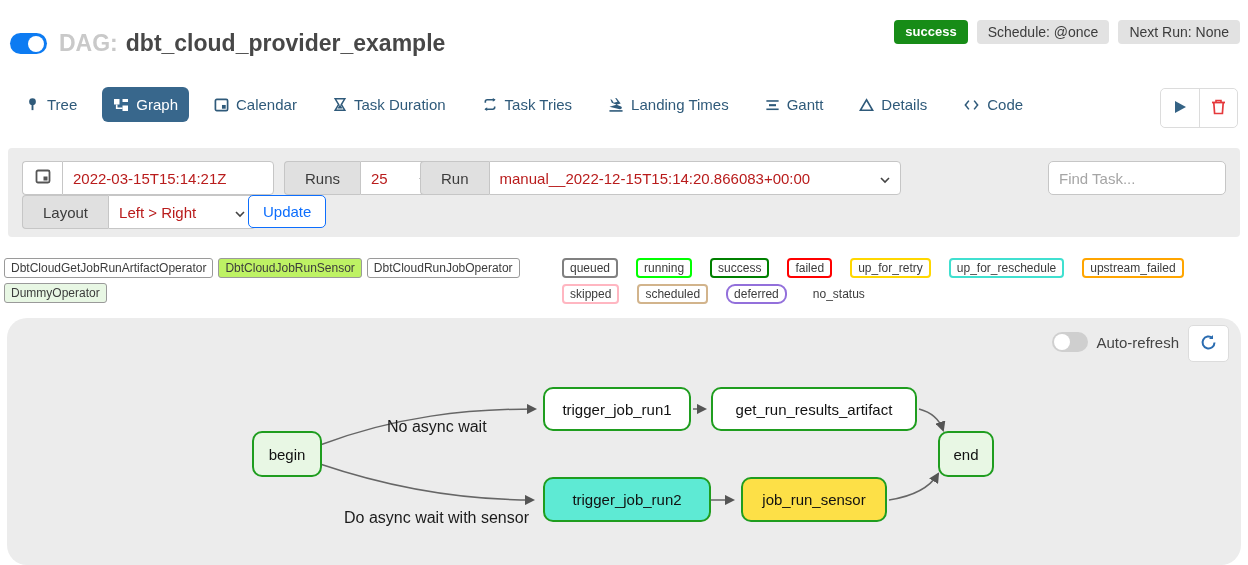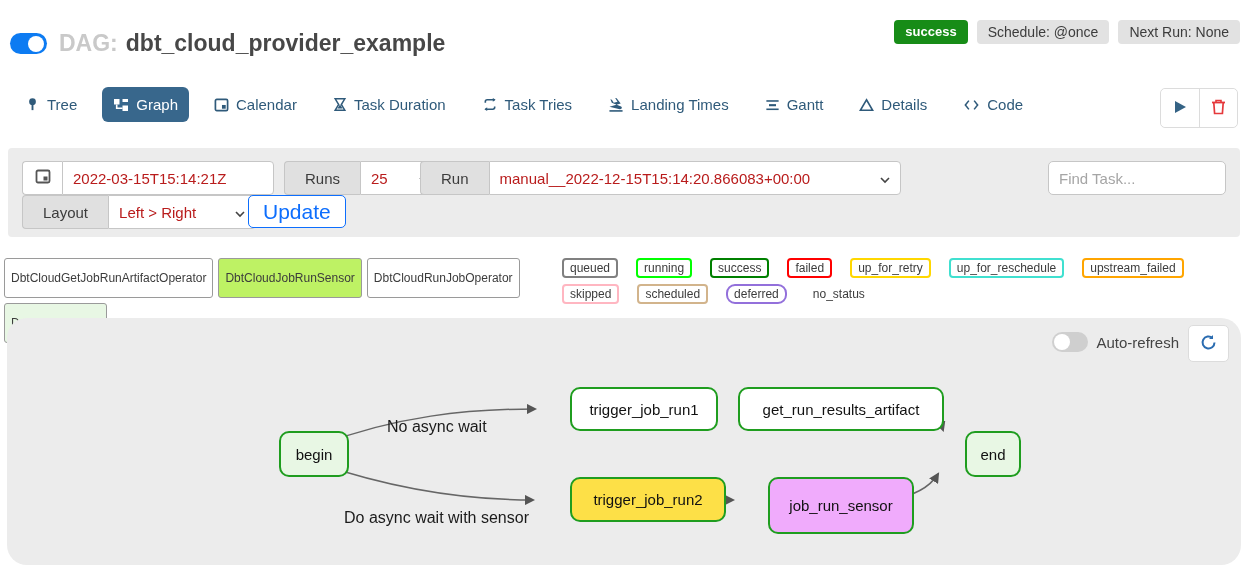--- a/index.html
+++ b/index.html
@@ -30,39 +30,39 @@
   
   .filterbar { position:absolute; top:148px; left:8px; width:1232px; height:89px; background:#ececec; border-radius:4px; }
   .fgroup { position:absolute; display:flex; align-items:stretch; height:34px; }
   .fg-label { display:flex; align-items:center; padding:0 20px; background:#e0e0e0; border:1px solid #c6c6c6; border-right:none; border-radius:4px 0 0 4px; font-size:15px; color:#3c3c3c; }
   .fg-input, .fg-select { display:flex; align-items:center; background:#fff; border:1px solid #c6c6c6; font-size:15px; color:#b91c1c; padding:0 10px; }
   .fg-end { border-radius:0 4px 4px 0; }
   .fg-select { justify-content:space-between; cursor:pointer; }
   .icon-btn-cal { display:flex; align-items:center; justify-content:center; width:40px; background:#fff; border:1px solid #c6c6c6; border-right:none; border-radius:4px 0 0 4px; cursor:pointer; }
   .find-input { position:absolute; top:13px; right:14px; width:178px; height:34px; border:1px solid #c6c6c6; border-radius:5px; padding:0 10px; font-size:15px; font-family:"Liberation Sans",sans-serif; color:#3c3c3c; background:#fff; }
   .find-input::placeholder { color:#a5a5a5; }
-  .update-btn { position:absolute; top:47px; left:240px; height:33px; padding:0 14px; background:#fff; border:1px solid #0d6efd; color:#0d6efd; font-size:21px; border-radius:5px; cursor:pointer; font-family:"Liberation Sans",sans-serif; }
+  .update-btn { position:absolute; top:47px; left:240px; height:33px; padding:0 14px; background:#fff; border:1px solid #0d6efd; color:#0d6efd; font-size:15px; border-radius:5px; cursor:pointer; font-family:"Liberation Sans",sans-serif; }
 
   
   .legend { position:absolute; top:258px; left:4px; width:1240px; display:flex; }
   .legend-ops { width:546px; display:flex; flex-wrap:wrap; align-content:flex-start; }
   .legend-states { flex:1; display:flex; flex-wrap:wrap; align-content:flex-start; }
-  .lbadge { font-size:12px; padding:12px 6px; margin:0 5px 5px 0; border-radius:3px; border:1px solid #9a9a9a; background:#fff; color:#3c3c3c; white-space:nowrap; }
+  .lbadge { font-size:12px; padding:2px 6px; margin:0 5px 5px 0; border-radius:3px; border:1px solid #9a9a9a; background:#fff; color:#3c3c3c; white-space:nowrap; }
   .sbadge { font-size:12px; padding:1px 6px; margin:0 6px 6px 12px; border-radius:4px; border:2px solid #888; background:#fff; color:#3c3c3c; white-space:nowrap; }
   .sbadge.noborder { border-color:transparent; background:transparent; }
 
   
   .graph-panel { position:absolute; top:318px; left:7px; width:1234px; height:247px; background:#ececec;border-radius:20px; }
   .autorefresh { position:absolute; top:14px; right:62px; display:flex; align-items:center; gap:8px; }
   .toggle-off { position:relative; width:36px; height:20px; border-radius:10px; background:#cfcfcf; cursor:pointer; }
   .toggle-off .knob { position:absolute; top:2px; left:2px; width:16px; height:16px; border-radius:50%; background:#fff; }
   .autorefresh-label { font-size:15px; color:#444; }
   .refresh-btn { position:absolute; top:7px; right:12px; width:41px; height:37px; background:#fff; border:1px solid #dcdcdc; border-radius:5px; display:flex; align-items:center; justify-content:center; cursor:pointer; }
   .edges { position:absolute; top:0; left:0; width:1234px; height:247px; }
-  .node { position:absolute; display:flex; align-items:center; justify-content:center; border:2.5px solid #1f9d1f; border-radius:10px; font-size:15px; color:#111; cursor:pointer; background:#fff;margin-left:27px; }
+  .node { position:absolute; display:flex; align-items:center; justify-content:center; border:2.5px solid #1f9d1f; border-radius:10px; font-size:15px; color:#111; cursor:pointer; background:#fff; }
   .edge-label { position:absolute; font-size:16px; color:#1b1b1b; white-space:nowrap; }
 </style>
 </head>
 <body>
 
 <div class="page">
 
   <div class="header">
     <div class="toggle">
         <div class="knob"></div>
@@ -269,20 +269,20 @@
       <span><svg width="17" height="17" viewBox="0 0 17 17">
             <path d="M14.5 8.5a6 6 0 1 1-2-4.5" fill="none" stroke="#2b6cb0" stroke-width="2"></path>
             <path d="M13 1v4h-4z" fill="#2b6cb0"></path>
           </svg></span>
     </button>
 
     <div class="node" style="left: 245px; top: 113px; width: 70px; height: 46px; background: rgb(232, 247, 228);">begin</div>
     <div class="node" style="left: 536px; top: 69px; width: 148px; height: 44px; background: rgb(255, 255, 255);">trigger_job_run1</div>
     <div class="node" style="left: 704px; top: 69px; width: 206px; height: 44px; background: rgb(255, 255, 255);">get_run_results_artifact</div>
     <div class="node" style="left: 931px; top: 113px; width: 56px; height: 46px; background: rgb(232, 247, 228);">end</div>
-    <div class="node" style="left: 536px; top: 159px; width: 156px; height: 45px; background: #fde047;">trigger_job_run2</div>
-    <div class="node" style="left: 734px; top: 159px; width: 146px; height: 57px; background: #f0abfc;">job_run_sensor</div>
+    <div class="node" style="left: 536px; top: 159px; width: 168px; height: 45px; background: #5eead4;">trigger_job_run2</div>
+    <div class="node" style="left: 734px; top: 159px; width: 146px; height: 45px; background: #fde047;">job_run_sensor</div>
 
     <div class="edge-label" style="left:380px; top:100px;">No async wait</div>
     <div class="edge-label" style="left:337px; top:191px;">Do async wait with sensor</div>
   </div>
 
 </div>
 
 </body></html>

